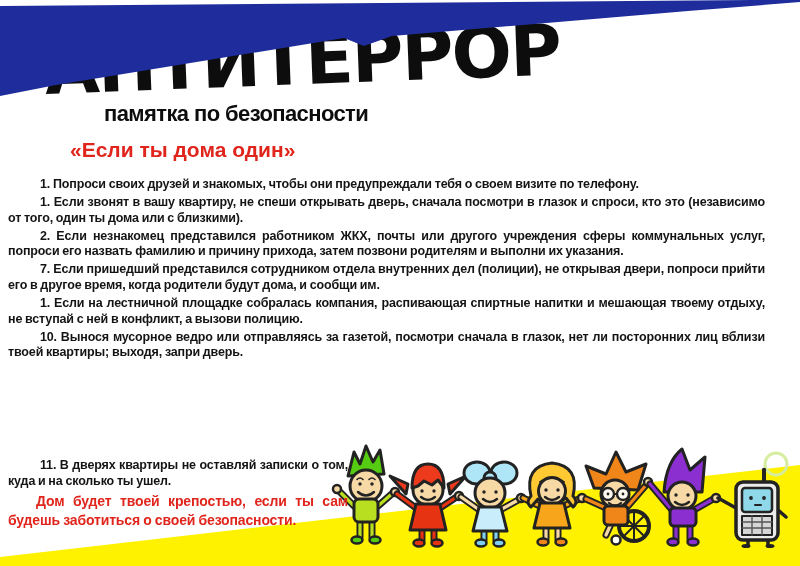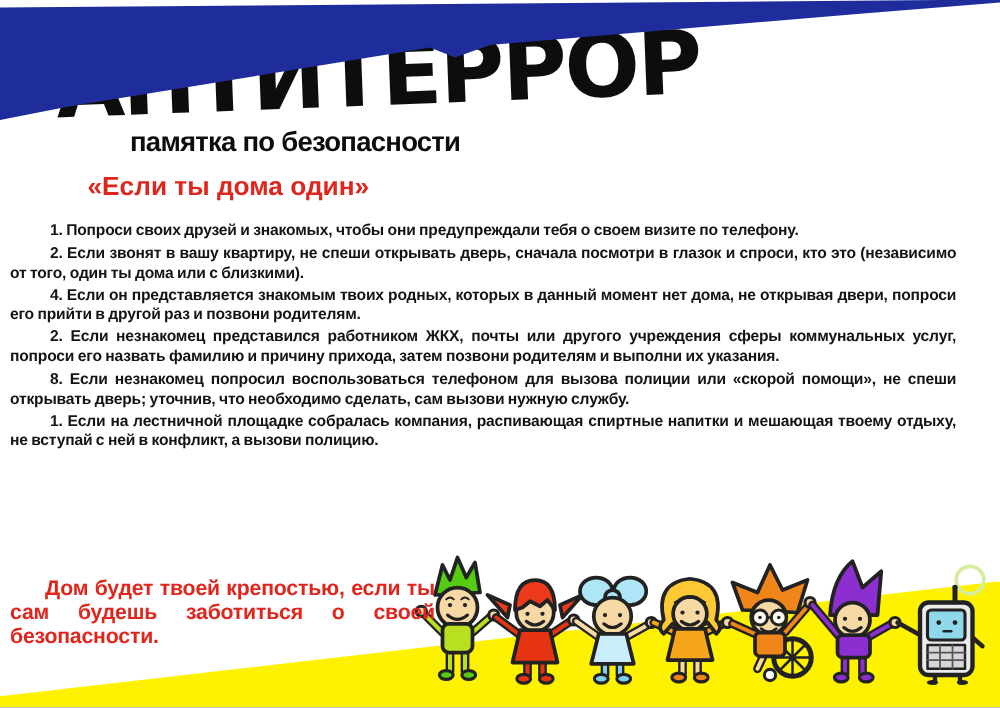--- a/index.html
+++ b/index.html
@@ -32,21 +32,21 @@
   }
   .tips p,.bottom-col p{
     margin:0 0 2.5px 0;text-indent:32px;text-align:justify;
     font-size:12.5px;line-height:15.6px;font-weight:bold;
     letter-spacing:-0.15px;word-spacing:-0.5px;color:#141414;
   }
   .bottom-col{
     position:absolute;left:8px;top:458px;width:340px;z-index:4;
   }
   .bottom-col .footer-red{
-    color:#e0251c;font-size:17px;line-height:19px;margin-top:3px;text-indent:28px;
+    color:#e0251c;font-size:14px;line-height:19px;margin-top:3px;text-indent:28px;
   }
   
   .yellow-band{
     position:absolute;left:0;top:465px;width:800px;height:101px;z-index:1;
     background:#fff200;
     clip-path:polygon(0 92px,100% 0,100% 100%,0 100%);
   }
   .kids{position:absolute;left:328px;top:436px;width:472px;height:112px;z-index:2;}
 </style>
 </head>
@@ -54,28 +54,29 @@
 
 <div class="page">
 
   <div class="blue-band"></div>
   <h1 class="title">АНТИТЕРРОР</h1>
   <div class="subtitle">памятка по безопасности</div>
   <div class="heading">«Если ты дома один»</div>
 
   <div class="tips">
     <p>1. Попроси своих друзей и знакомых, чтобы они предупреждали тебя о своем визите по телефону.</p>
-    <p>2. Если звонят в вашу квартиру, не спеши открывать дверь, сначала посмотри в глазок и спроси, кто это (независимо от того, один ты дома или с близкими).</p>
-    <p>4. Если он представляется знакомым твоих родных, которых в данный момент нет дома, не открывая двери, попроси его прийти в другой раз и позвони родителям.</p>
+    <p>1. Если звонят в вашу квартиру, не спеши открывать дверь, сначала посмотри в глазок и спроси, кто это (независимо от того, один ты дома или с близкими).</p>
     <p>2. Если незнакомец представился работником ЖКХ, почты или другого учреждения сферы коммунальных услуг, попроси его назвать фамилию и причину прихода, затем позвони родителям и выполни их указания.</p>
-    <p>8. Если незнакомец попросил воспользоваться телефоном для вызова полиции или «скорой помощи», не спеши открывать дверь; уточнив, что необходимо сделать, сам вызови нужную службу.</p>
+    <p>7. Если пришедший представился сотрудником отдела внутренних дел (полиции), не открывая двери, попроси прийти его в другое время, когда родители будут дома, и сообщи им.</p>
     <p>1. Если на лестничной площадке собралась компания, распивающая спиртные напитки и мешающая твоему отдыху, не вступай с ней в конфликт, а вызови полицию.</p>
+    <p>10. Вынося мусорное ведро или отправляясь за газетой, посмотри сначала в глазок, нет ли посторонних лиц вблизи твоей квартиры; выходя, запри дверь.</p>
   </div>
 
   <div class="bottom-col">
+    <p>11. В дверях квартиры не оставляй записки о том, куда и на сколько ты ушел.</p>
     <p class="footer-red">Дом будет твоей крепостью, если ты сам будешь заботиться о своей безопасности.</p>
   </div>
 
   <div class="yellow-band"></div>
 
   <svg class="kids" viewBox="0 0 472 112" stroke-linecap="round" stroke-linejoin="round">
 
     <g>
       <path d="M26,70 L10,54" stroke="#222" stroke-width="7" fill="none"></path>
       <path d="M26,70 L10,54" stroke="#b8e020" stroke-width="3.2" fill="none"></path>

